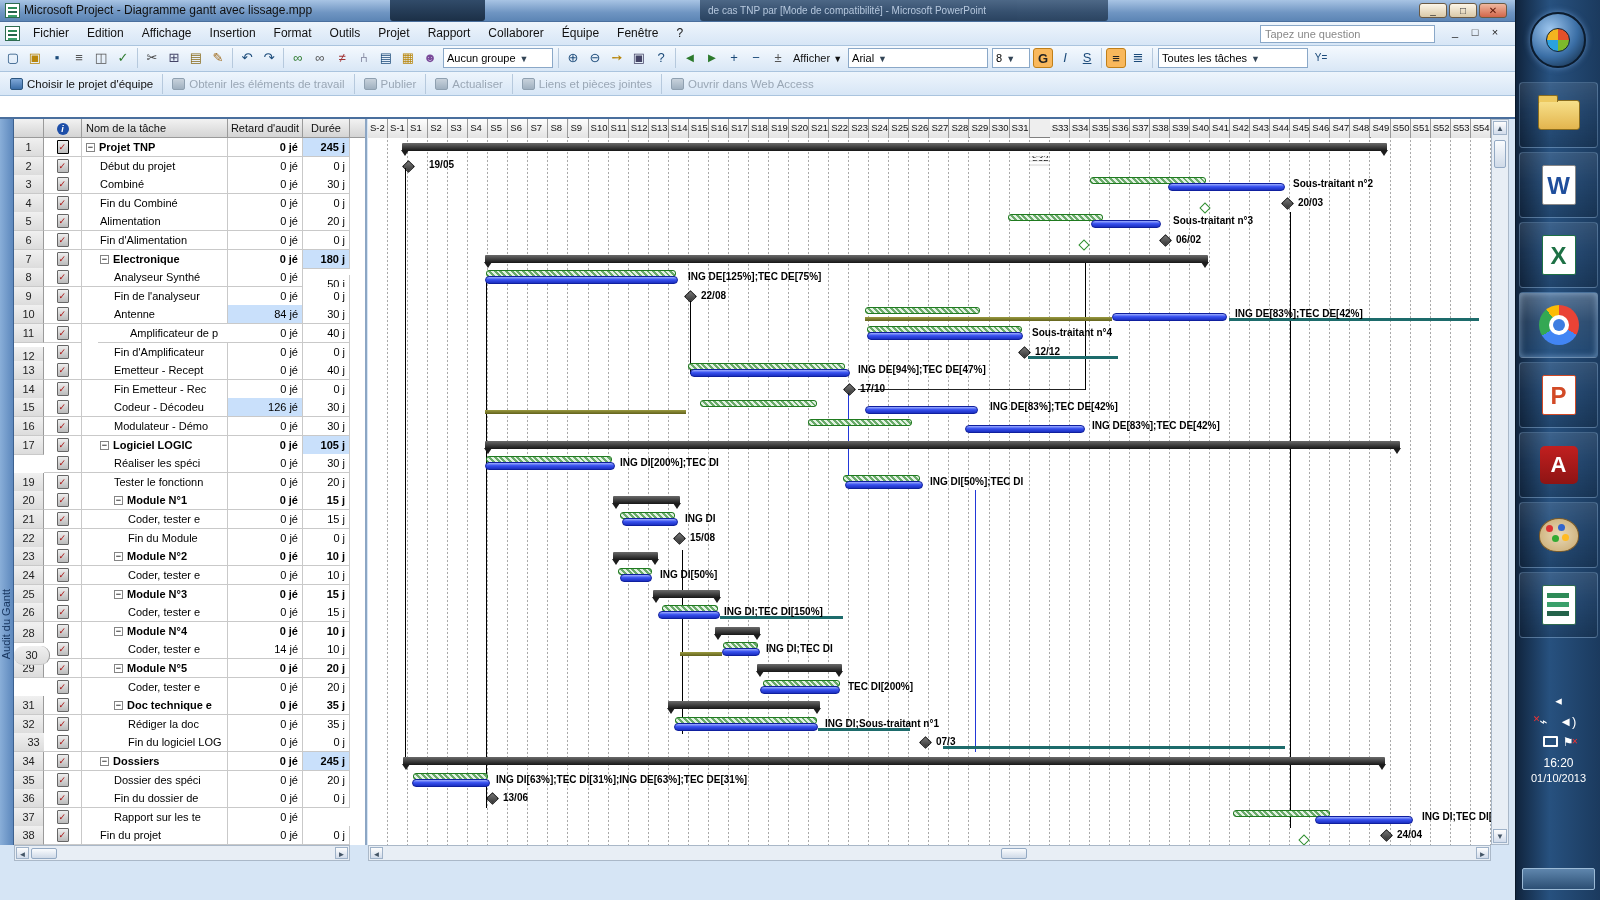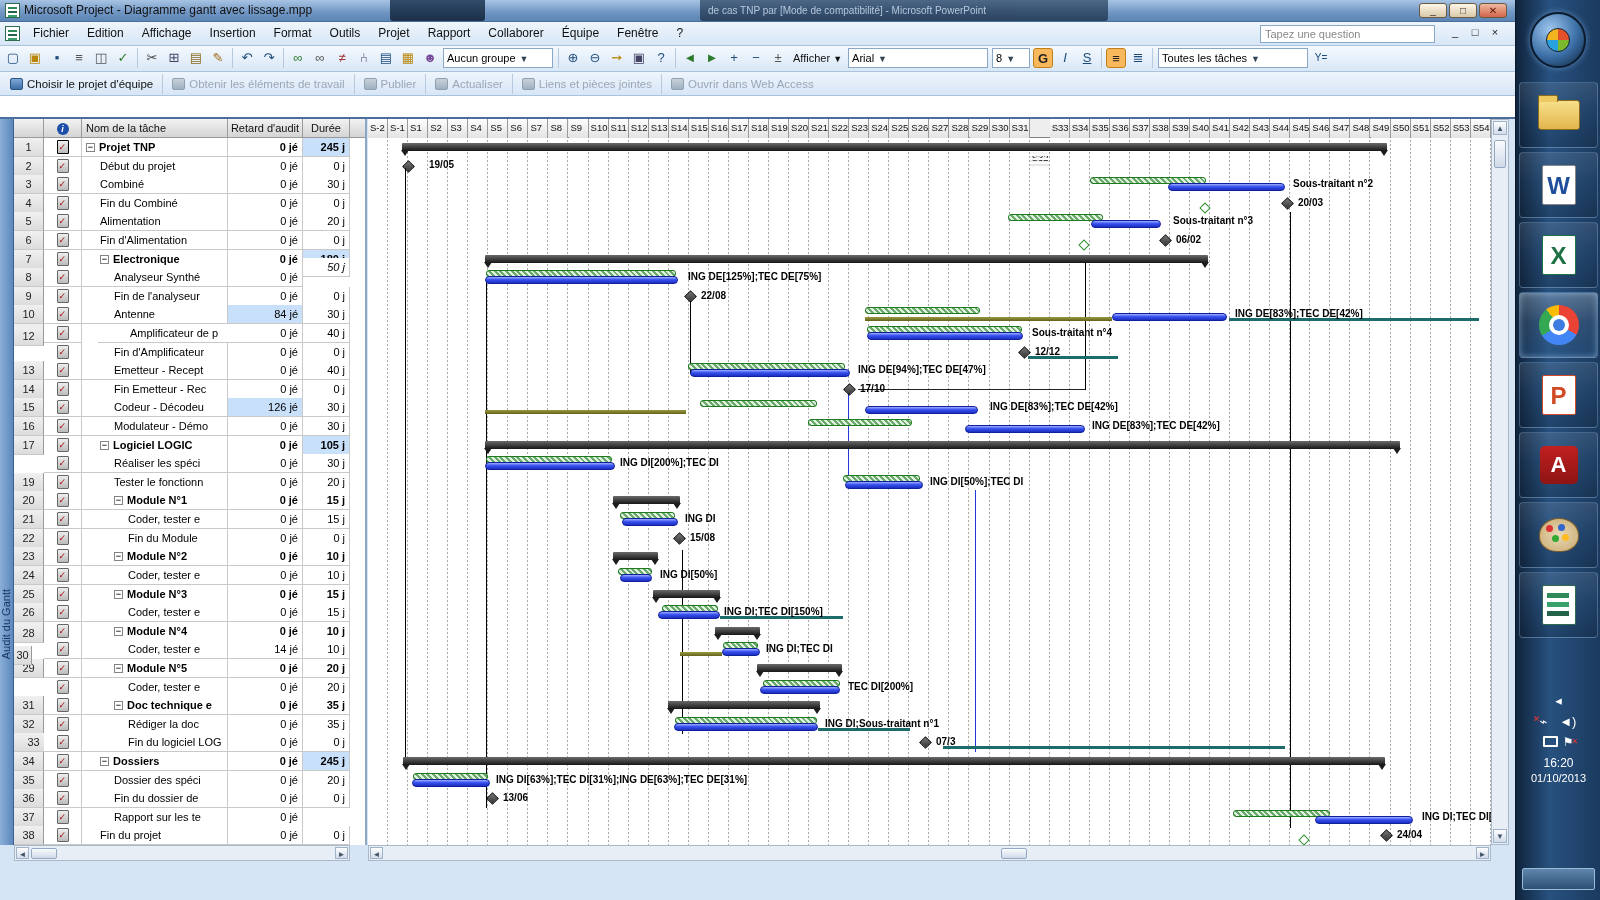--- a/index.html
+++ b/index.html
@@ -217,21 +217,21 @@
         </div>
         <div class="cell b" style="left: 68px; width: 146px; top: 130.63px; padding-left: 18px;"><span class="collapse">−</span>Electronique</div>
         <div class="cell rt b" style="left: 214px; width: 75px; top: 130.63px;">0 jé</div>
         <div class="cell du hl b" style="left: 289px; width: 47px; top: 130.63px;">180 j</div>
         <div class="cell num" style="left: 0px; width: 30px; top: 149.235px;">8</div>
         <div class="cell" style="left: 30px; width: 38px; top: 149.235px;">
           <div class="info-ic"></div>
         </div>
         <div class="cell" style="left: 68px; width: 146px; top: 149.235px; padding-left: 32px;">Analyseur Synthé</div>
         <div class="cell rt" style="left: 214px; width: 75px; top: 149.235px;">0 jé</div>
-        <div class="cell du" style="left: 289px; width: 47px; top: 139px; font-style: italic;">50 j</div>
+        <div class="cell du" style="left: 289px; width: 47px; top: 156px;">50 j</div>
         <div class="cell num" style="left: 0px; width: 30px; top: 167.84px;">9</div>
         <div class="cell" style="left: 30px; width: 38px; top: 167.84px;">
           <div class="info-ic"></div>
         </div>
         <div class="cell" style="left: 68px; width: 146px; top: 167.84px; padding-left: 32px;">Fin de l'analyseur</div>
         <div class="cell rt" style="left: 214px; width: 75px; top: 167.84px;">0 jé</div>
         <div class="cell du" style="left: 289px; width: 47px; top: 167.84px;">0 j</div>
         <div class="cell num" style="left: 0px; width: 30px; top: 186.445px;">10</div>
         <div class="cell" style="left: 30px; width: 38px; top: 186.445px;">
           <div class="info-ic"></div>
@@ -239,21 +239,21 @@
         <div class="cell" style="left: 68px; width: 146px; top: 186.445px; padding-left: 32px;">Antenne</div>
         <div class="cell rt hl" style="left: 214px; width: 75px; top: 186.445px;">84 jé</div>
         <div class="cell du" style="left: 289px; width: 47px; top: 186.445px;">30 j</div>
         <div class="cell num" style="left: 0px; width: 30px; top: 205.05px;">11</div>
         <div class="cell" style="left: 30px; width: 38px; top: 205.05px;">
           <div class="info-ic"></div>
         </div>
         <div class="cell" style="left: 84px; width: 146px; top: 205.05px; padding-left: 32px;">Amplificateur de p</div>
         <div class="cell rt" style="left: 214px; width: 75px; top: 205.05px;">0 jé</div>
         <div class="cell du" style="left: 289px; width: 47px; top: 205.05px;">40 j</div>
-        <div class="cell num" style="left: 0px; width: 30px; top: 208px;">12</div>
+        <div class="cell num" style="left: 0px; width: 30px; top: 228px;">12</div>
         <div class="cell" style="left: 30px; width: 38px; top: 223.655px;">
           <div class="info-ic"></div>
         </div>
         <div class="cell" style="left: 68px; width: 146px; top: 223.655px; padding-left: 32px;">Fin d'Amplificateur</div>
         <div class="cell rt" style="left: 214px; width: 75px; top: 223.655px;">0 jé</div>
         <div class="cell du" style="left: 289px; width: 47px; top: 223.655px;">0 j</div>
         <div class="cell num" style="left: 0px; width: 30px; top: 242.26px;">13</div>
         <div class="cell" style="left: 30px; width: 38px; top: 242.26px;">
           <div class="info-ic"></div>
         </div>
@@ -365,21 +365,21 @@
         <div class="cell" style="left: 68px; width: 146px; top: 521.335px; padding-left: 46px;">Coder, tester e</div>
         <div class="cell rt" style="left: 214px; width: 75px; top: 521.335px;">14 jé</div>
         <div class="cell du" style="left: 289px; width: 47px; top: 521.335px;">10 j</div>
         <div class="cell num" style="left: 0px; width: 30px; top: 539.94px;">29</div>
         <div class="cell" style="left: 30px; width: 38px; top: 539.94px;">
           <div class="info-ic"></div>
         </div>
         <div class="cell b" style="left: 68px; width: 146px; top: 539.94px; padding-left: 32px;"><span class="collapse">−</span>Module N°5</div>
         <div class="cell rt b" style="left: 214px; width: 75px; top: 539.94px;">0 jé</div>
         <div class="cell du b" style="left: 289px; width: 47px; top: 539.94px;">20 j</div>
-        <div class="cell num" style="left: 0px; width: 18px; top: 527px;">30</div>
+        <div class="cell num" style="left: 0px; width: 36px; top: 527px; border-radius: 9px;">30</div>
         <div class="cell" style="left: 30px; width: 38px; top: 558.545px;">
           <div class="info-ic"></div>
         </div>
         <div class="cell" style="left: 68px; width: 146px; top: 558.545px; padding-left: 46px;">Coder, tester e</div>
         <div class="cell rt" style="left: 214px; width: 75px; top: 558.545px;">0 jé</div>
         <div class="cell du" style="left: 289px; width: 47px; top: 558.545px;">20 j</div>
         <div class="cell num" style="left: 0px; width: 30px; top: 577.15px;">31</div>
         <div class="cell" style="left: 30px; width: 38px; top: 577.15px;">
           <div class="info-ic"></div>
         </div>

